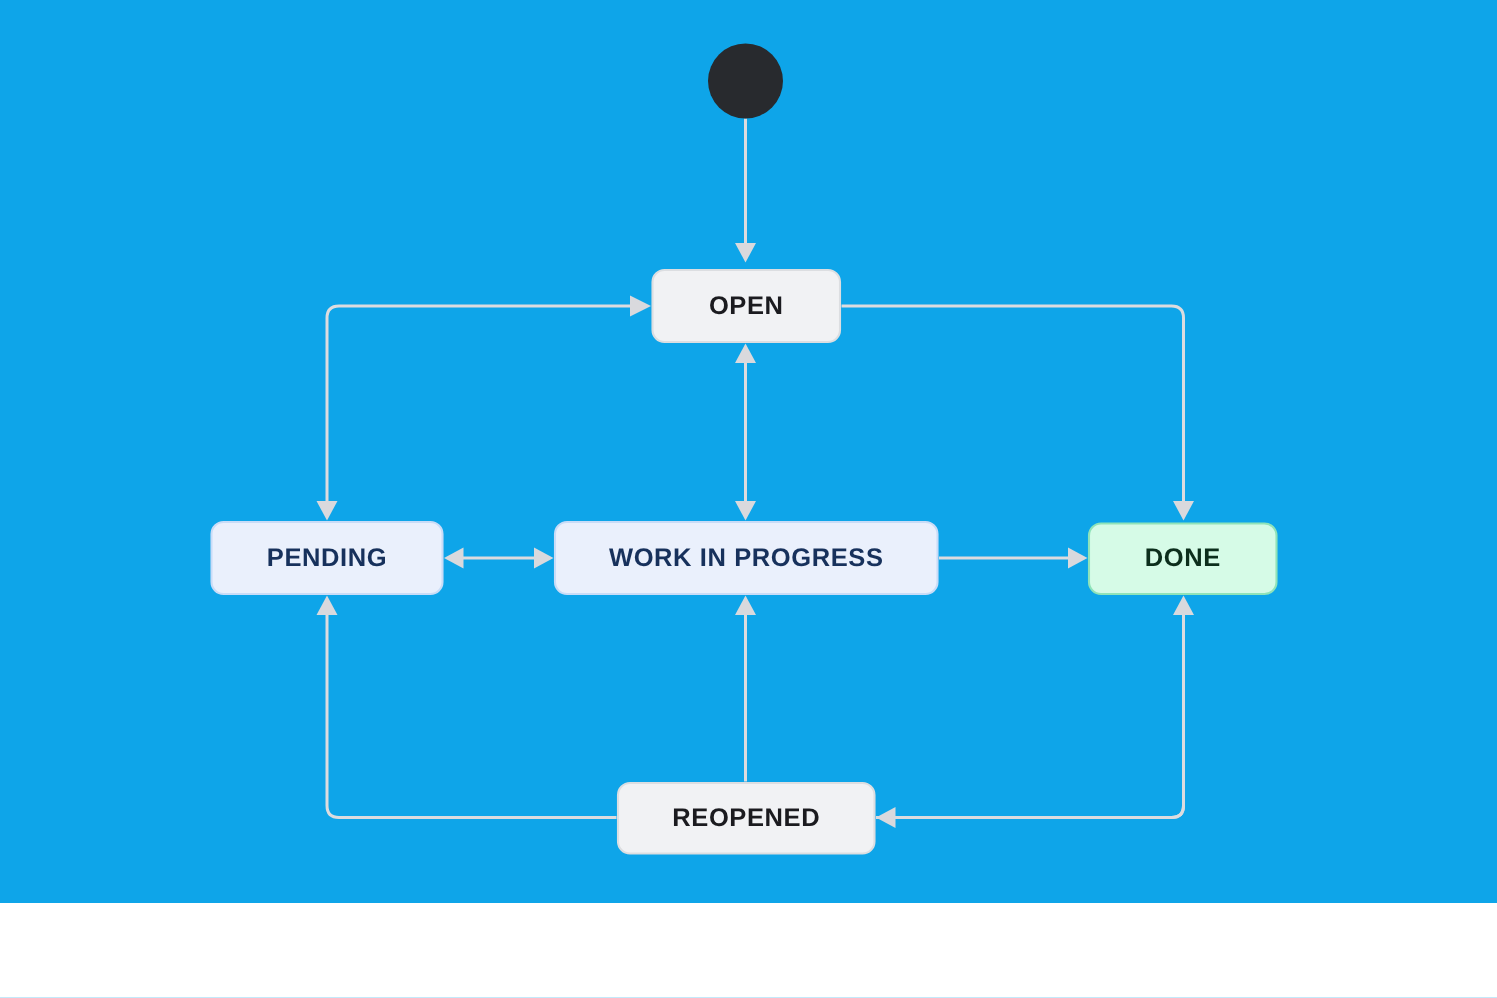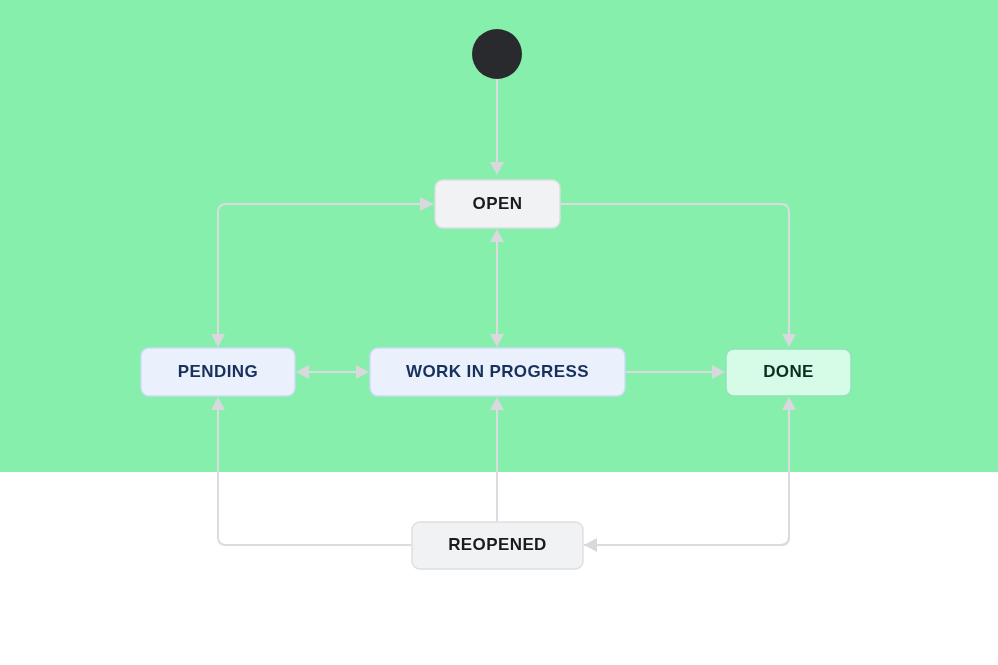--- a/index.html
+++ b/index.html
@@ -9,22 +9,22 @@
   }
   body {
     width: 998px;
     height: 665px;
     font-family: "Liberation Sans", sans-serif;
     overflow: hidden;
   }
   #diagram-root {
     position: relative;
     width: 998px;
-    height: 472px;
-    background: #86efac;
+    height: 602px;
+    background: #0ea5e9;
   }
   svg.flow {
     position: absolute;
     top: 0;
     left: 0;
     width: 998px;
     height: 665px;
   }
   .edge-path {
     fill: none;

